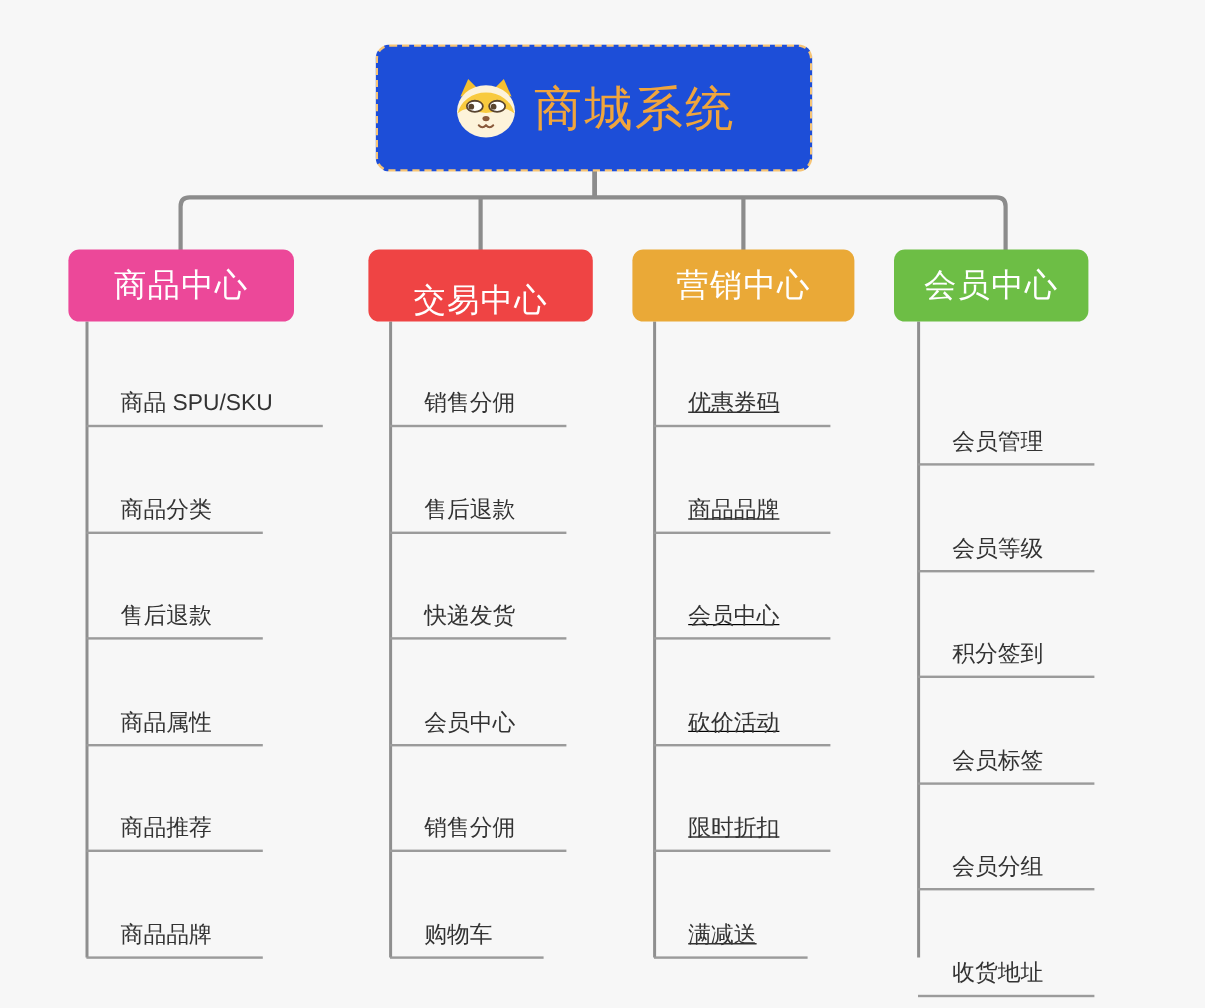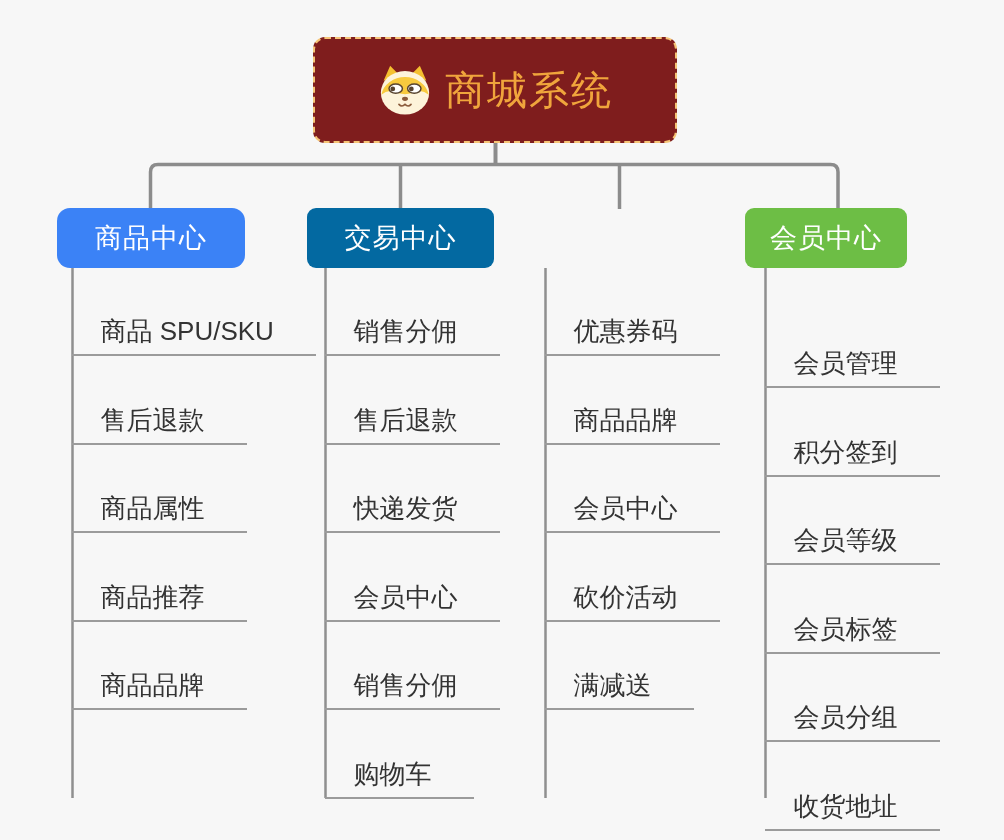--- a/index.html
+++ b/index.html
@@ -10,21 +10,21 @@
     overflow: hidden;
   }
   .stage { position: relative; width: 1004px; height: 840px; }
 
   
   .connectors { position: absolute; left: 0; top: 0; width: 1004px; height: 840px; pointer-events: none; }
 
   
   .root-node {
     position: absolute; left: 313px; top: 37px; width: 364px; height: 106px;
-    background: #7f1d1d; border: 2px dashed #f6c476; border-radius: 12px;
+    background: #1d4ed8; border: 2px dashed #f6c476; border-radius: 12px;
     display: flex; align-items: center; justify-content: center; gap: 12px;
     z-index: 2;
   }
   .root-title {
     font-size: 40px; letter-spacing: 2px; color: #f0a53c; font-weight: 400;
     white-space: nowrap;
   }
   .dog-icon { width: 56px; height: 52px; flex: 0 0 auto; }
 
   
@@ -39,26 +39,26 @@
   .b2 { left: 527px; width: 185px; }
   .b3 { left: 745px; width: 162px; }
 
   
   .leaf-col {
     position: absolute; top: 267.5px;
     display: flex; flex-direction: column; z-index: 1;
   }
   .c0 { left: 71.5px; }
   .c1 { left: 324.5px; }
-  .c2 { left: 544.5px; }
+  .c2 { left: 544.5px; text-decoration: underline; }
   .c3 { left: 764.5px; margin-top: 32px; }
   .leaf-slot { height: 88.6px; display: flex; align-items: flex-end; }
   .leaf {
     display: inline-block; white-space: nowrap;
-    font-size: 26px; color: #333333;
+    font-size: 19px; color: #333333;
     padding: 0 42px 5px 29px;
     border-bottom: 2px solid #9b9b9b;
   }
 </style>
 </head>
 <body>
 
 <div class="stage">
 
   <svg class="connectors" viewBox="0 0 1004 840" xmlns="http://www.w3.org/2000/svg">
@@ -85,42 +85,45 @@
       <ellipse cx="20" cy="26.5" rx="7.2" ry="5" fill="#ffffff" stroke="#584430" stroke-width="1.6"></ellipse>
       <ellipse cx="40" cy="26.5" rx="7.2" ry="5" fill="#ffffff" stroke="#584430" stroke-width="1.6"></ellipse>
       <circle cx="16.8" cy="26.8" r="2.6" fill="#584430"></circle>
       <circle cx="36.8" cy="26.8" r="2.6" fill="#584430"></circle>
       <ellipse cx="30" cy="37.5" rx="3.2" ry="2.3" fill="#8a5a3b"></ellipse>
       <path d="M23.5 43.5 q3.2 3.4 6.5 0 q3.3 3.4 6.5 0" stroke="#8a5a3b" stroke-width="1.8" fill="none" stroke-linecap="round"></path>
     </svg>
     <span class="root-title" style="color: rgb(240, 165, 60);">商城系统</span>
   </div>
 
-  <div class="branch-box b0" style="background-color: #3b82f6; border-radius: 13px;">
+  <div class="branch-box b0" style="background-color: #ec4899;">
     <span class="branch-label">商品中心</span>
   </div>
   <div class="leaf-col c0">
     <div class="leaf-slot">
         <span class="leaf">商品 SPU/SKU</span>
+      </div>
+    <div class="leaf-slot">
+        <span class="leaf">商品分类</span>
       </div>
     <div class="leaf-slot">
         <span class="leaf">售后退款</span>
       </div>
     <div class="leaf-slot">
         <span class="leaf">商品属性</span>
       </div>
     <div class="leaf-slot">
         <span class="leaf">商品推荐</span>
       </div>
     <div class="leaf-slot">
         <span class="leaf">商品品牌</span>
       </div>
   </div>
 
-  <div class="branch-box b1" style="background-color: #0369a1;">
+  <div class="branch-box b1" style="background-color: #ef4444; align-items: flex-end;">
     <span class="branch-label">交易中心</span>
   </div>
   <div class="leaf-col c1">
     <div class="leaf-slot">
         <span class="leaf">销售分佣</span>
       </div>
     <div class="leaf-slot">
         <span class="leaf">售后退款</span>
       </div>
     <div class="leaf-slot">
@@ -130,50 +133,56 @@
         <span class="leaf">会员中心</span>
       </div>
     <div class="leaf-slot">
         <span class="leaf">销售分佣</span>
       </div>
     <div class="leaf-slot">
         <span class="leaf">购物车</span>
       </div>
   </div>
 
+  <div class="branch-box b2" style="background-color: rgb(234, 169, 55);">
+    <span class="branch-label">营销中心</span>
+  </div>
   <div class="leaf-col c2">
     <div class="leaf-slot">
         <span class="leaf">优惠券码</span>
       </div>
     <div class="leaf-slot">
         <span class="leaf">商品品牌</span>
       </div>
     <div class="leaf-slot">
         <span class="leaf">会员中心</span>
       </div>
     <div class="leaf-slot">
         <span class="leaf">砍价活动</span>
       </div>
     <div class="leaf-slot">
+        <span class="leaf">限时折扣</span>
+      </div>
+    <div class="leaf-slot">
         <span class="leaf">满减送</span>
       </div>
   </div>
 
   <div class="branch-box b3" style="background-color: rgb(109, 190, 69);">
     <span class="branch-label">会员中心</span>
   </div>
   <div class="leaf-col c3">
     <div class="leaf-slot">
         <span class="leaf">会员管理</span>
       </div>
     <div class="leaf-slot">
-        <span class="leaf">积分签到</span>
+        <span class="leaf">会员等级</span>
       </div>
     <div class="leaf-slot">
-        <span class="leaf">会员等级</span>
+        <span class="leaf">积分签到</span>
       </div>
     <div class="leaf-slot">
         <span class="leaf">会员标签</span>
       </div>
     <div class="leaf-slot">
         <span class="leaf">会员分组</span>
       </div>
     <div class="leaf-slot">
         <span class="leaf">收货地址</span>
       </div>

